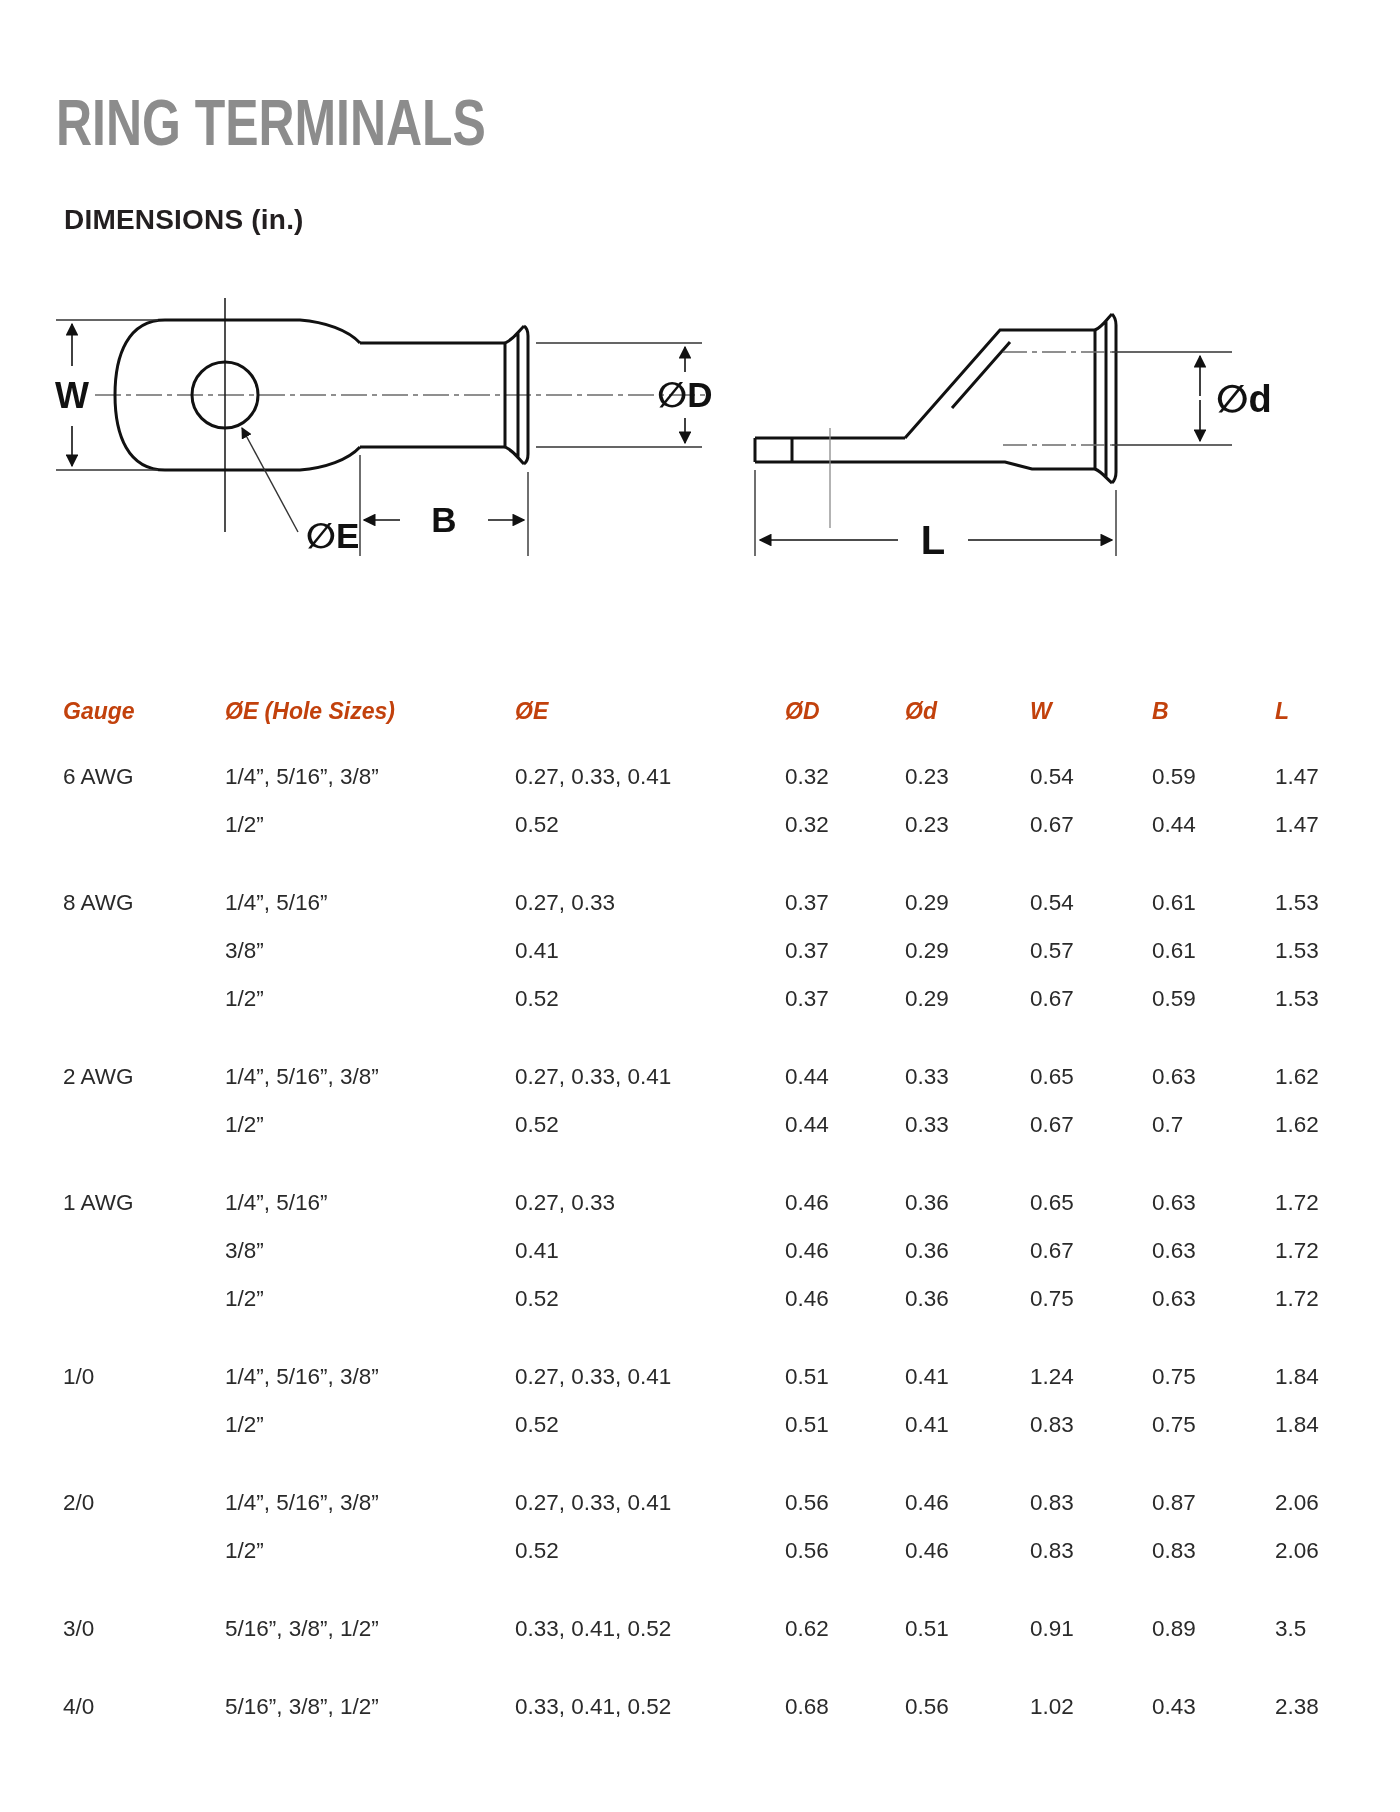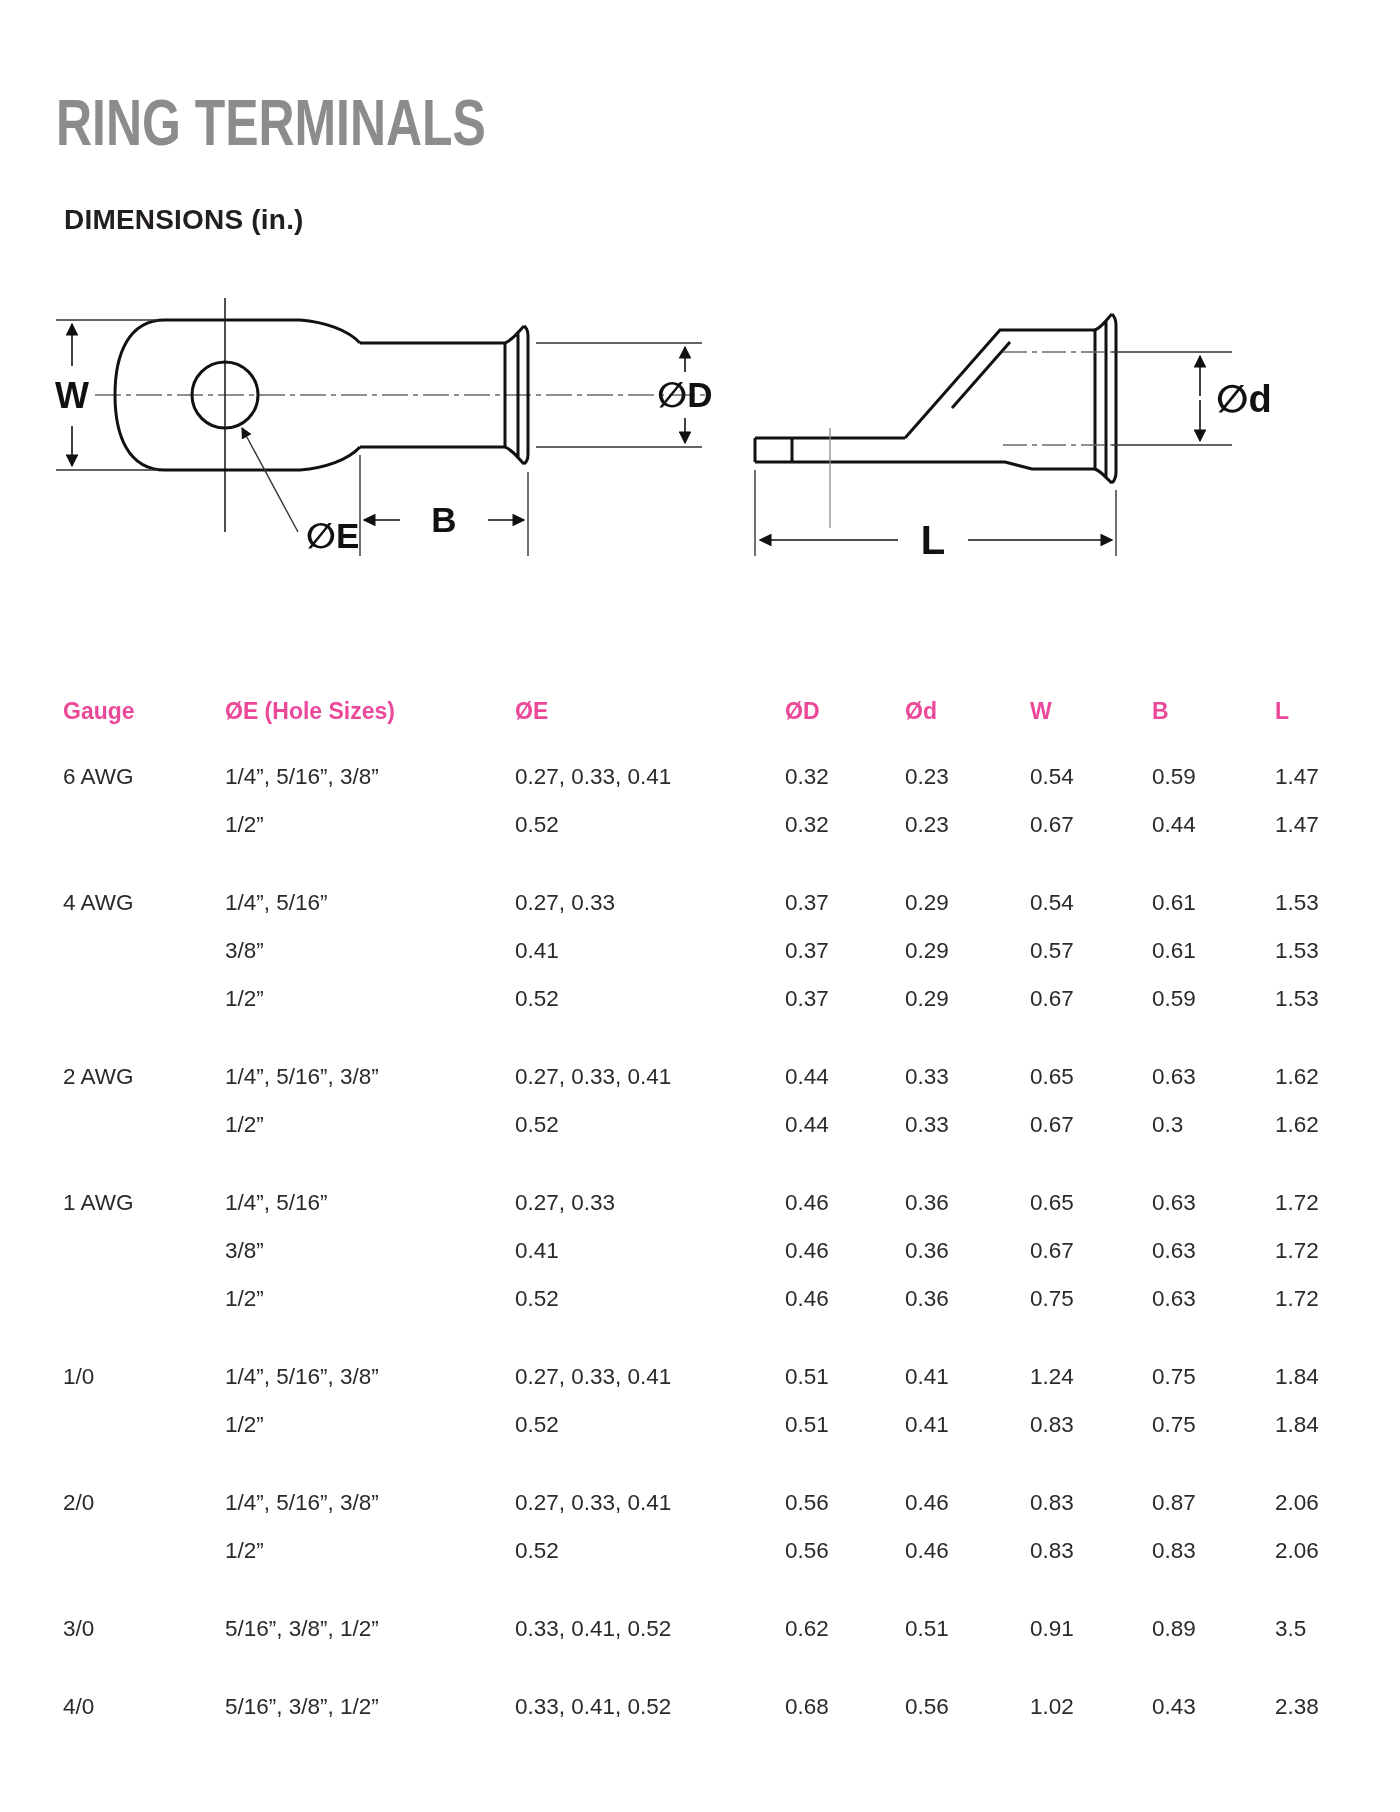--- a/index.html
+++ b/index.html
@@ -19,21 +19,21 @@
 
   .diagram-svg{position:absolute;left:0;top:0;pointer-events:none;}
   .dimlabel{font-family:"Liberation Sans","DejaVu Sans",sans-serif;font-weight:bold;fill:#111111;}
 
   .dim-table{position:absolute;left:63px;top:698px;width:1297px;}
   .thead,.trow{
     display:grid;
     grid-template-columns:162px 290px 270px 120px 125px 122px 123px 1fr;
     align-items:start;
   }
-  .thead{font-weight:bold;font-size:23px;color:#ec4899;height:30px;}
+  .thead{font-weight:bold;font-size:23px;color:#c2410c;height:30px;font-style:italic;}
   .tgroup{margin-top:30px;}
   .tgroup:first-of-type{margin-top:36px;}
   .trow{height:48px;font-size:22.5px;color:#2a2a2a;}
   .tcell{white-space:nowrap;}
 </style>
 </head>
 <body>
 
 <div class="page">
 
@@ -144,21 +144,21 @@
             <div class="tcell">0.52</div>
             <div class="tcell">0.32</div>
             <div class="tcell">0.23</div>
             <div class="tcell">0.67</div>
             <div class="tcell">0.44</div>
             <div class="tcell">1.47</div>
           </div>
         </div>
         <div class="tgroup">
           <div class="trow">
-            <div class="tcell">4 AWG</div>
+            <div class="tcell">8 AWG</div>
             <div class="tcell">1/4”, 5/16”</div>
             <div class="tcell">0.27, 0.33</div>
             <div class="tcell">0.37</div>
             <div class="tcell">0.29</div>
             <div class="tcell">0.54</div>
             <div class="tcell">0.61</div>
             <div class="tcell">1.53</div>
           </div>
           <div class="trow">
             <div class="tcell"></div>
@@ -192,21 +192,21 @@
             <div class="tcell">0.63</div>
             <div class="tcell">1.62</div>
           </div>
           <div class="trow">
             <div class="tcell"></div>
             <div class="tcell">1/2”</div>
             <div class="tcell">0.52</div>
             <div class="tcell">0.44</div>
             <div class="tcell">0.33</div>
             <div class="tcell">0.67</div>
-            <div class="tcell">0.3</div>
+            <div class="tcell">0.7</div>
             <div class="tcell">1.62</div>
           </div>
         </div>
         <div class="tgroup">
           <div class="trow">
             <div class="tcell">1 AWG</div>
             <div class="tcell">1/4”, 5/16”</div>
             <div class="tcell">0.27, 0.33</div>
             <div class="tcell">0.46</div>
             <div class="tcell">0.36</div>

